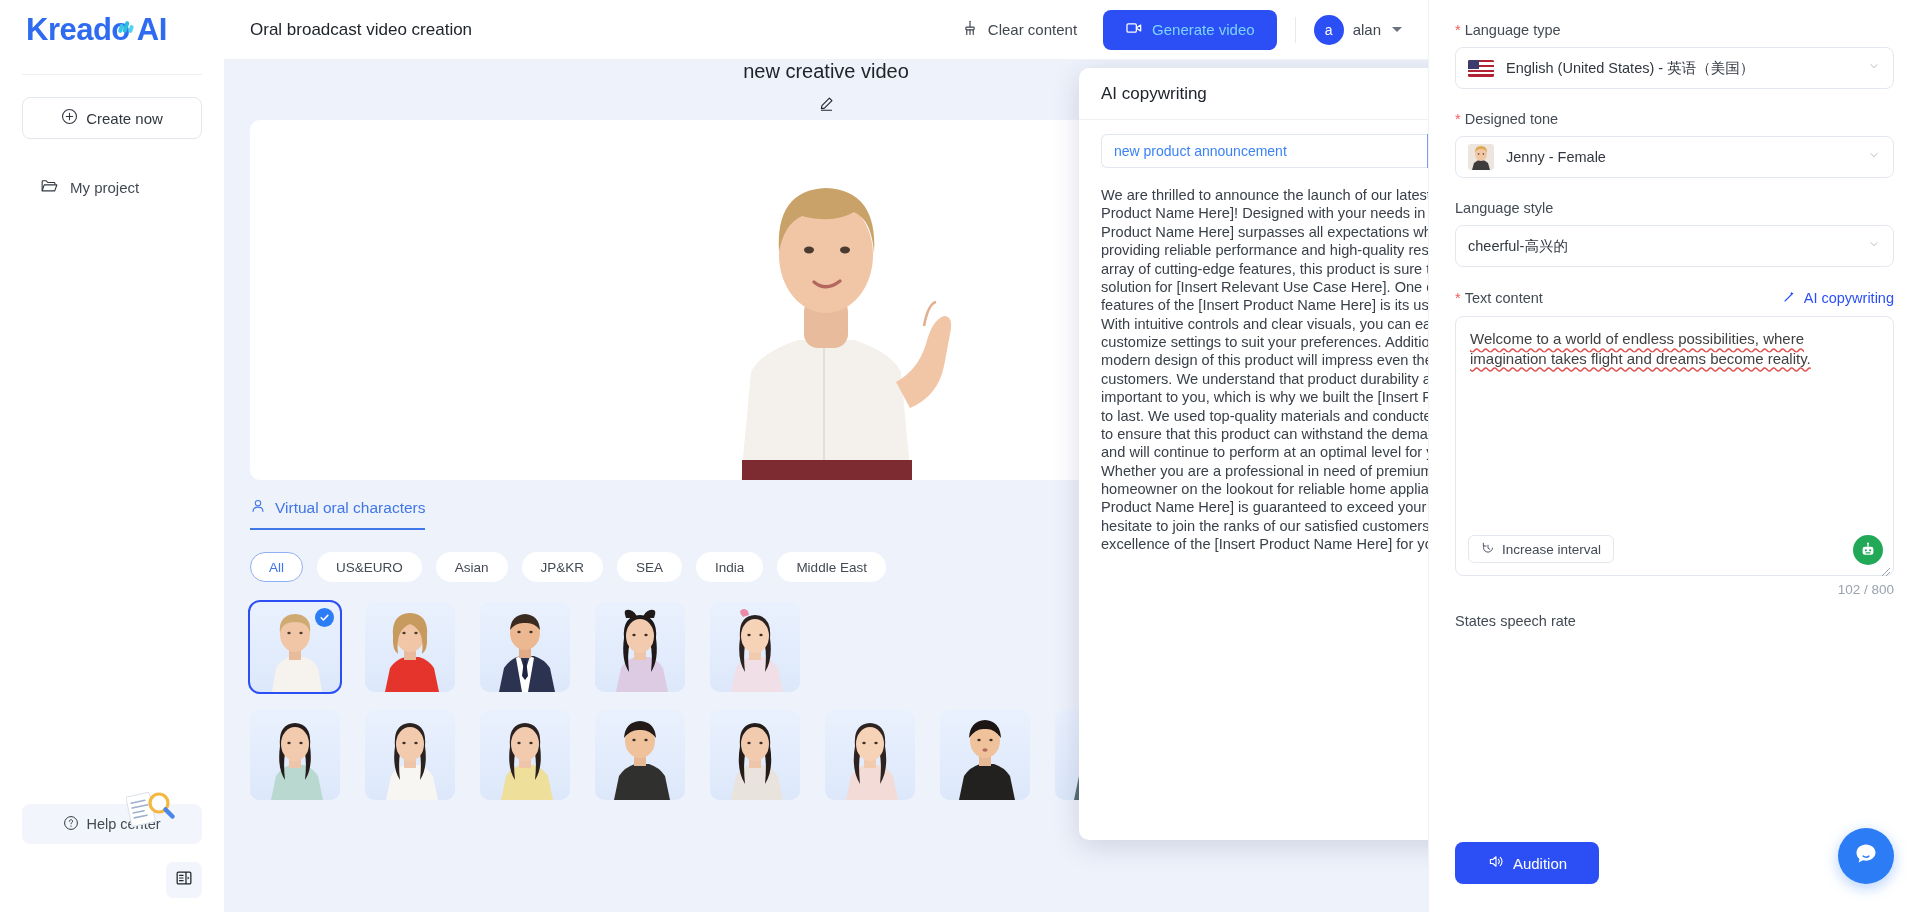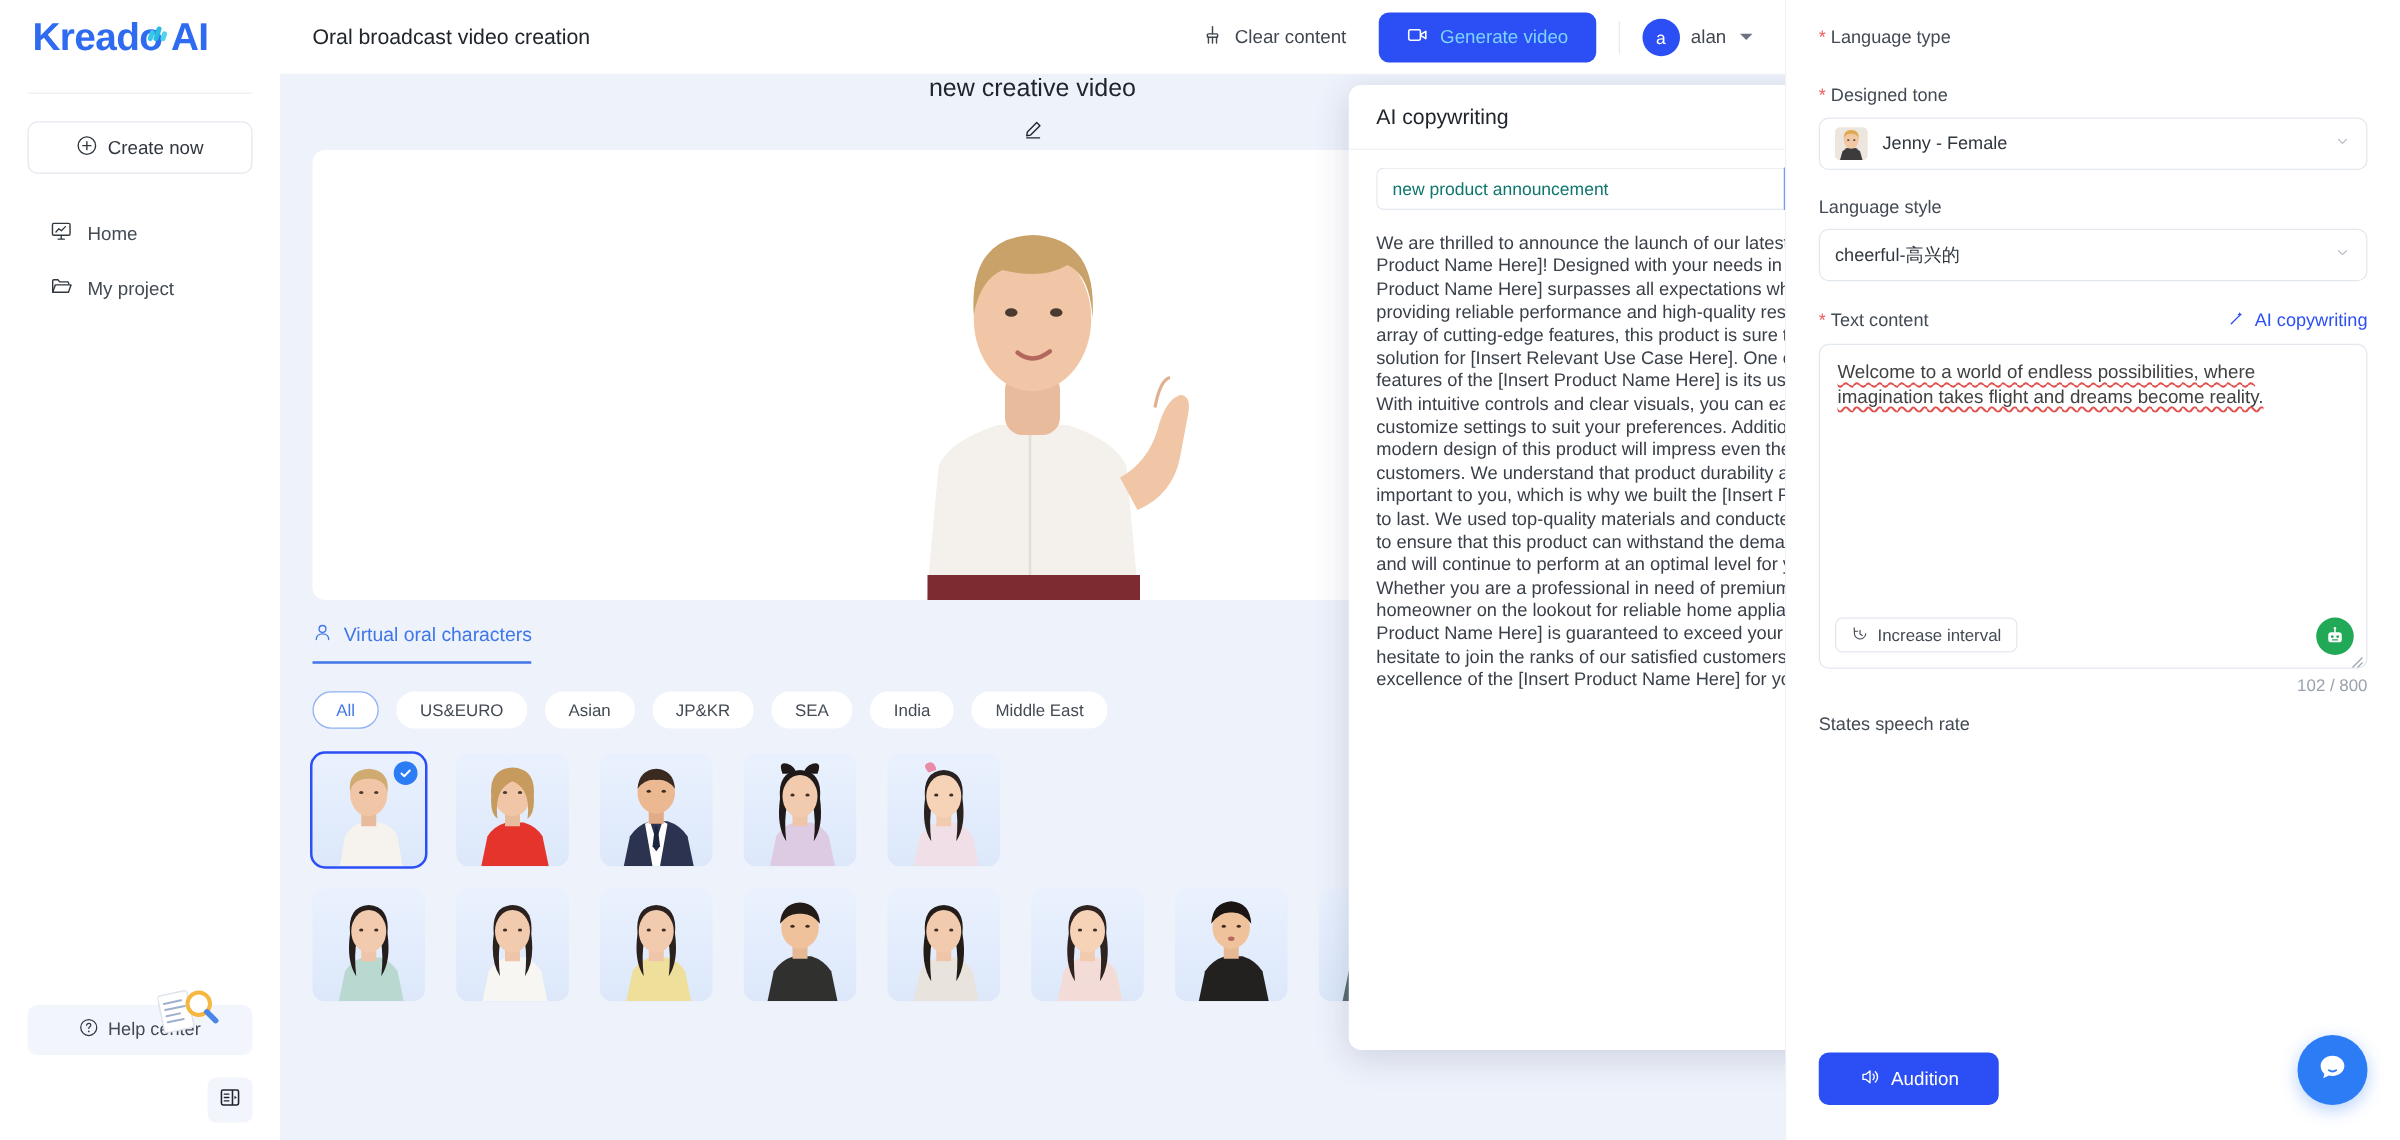--- a/index.html
+++ b/index.html
@@ -127,21 +127,21 @@
     z-index: 40; display:flex; flex-direction:column; overflow:hidden;
   }
   .modal-head {
     height: 52px; display:flex; align-items:center; padding: 0 22px;
     border-bottom:1px solid #f0f2f6; flex: 0 0 52px;
   }
   .modal-title { font-size:17px; color:#20252c; }
   .modal-search { display:flex; padding: 14px 22px 10px 22px; gap:0; }
   .modal-search input {
     flex:1 1 auto; height:34px; border:1px solid #e3e7ee; border-right:none;
-    border-radius:6px 0 0 6px; padding: 0 12px; font-size:14px; color:#0f766e;
+    border-radius:6px 0 0 6px; padding: 0 12px; font-size:14px; color:#3b82f6;
     font-family: inherit; outline:none; background:#fff;
   }
   .modal-search input::placeholder { color:#8b939f; }
   .gen-btn {
     width:138px; height:34px; background:#7b9af0; color:#fff; border:none;
     border-radius:0 6px 6px 0; font-size:14.5px; display:flex; align-items:center;
     justify-content:center; gap:8px; cursor:pointer; font-family:inherit;
   }
   .modal-body {
     flex:1 1 auto; overflow:hidden; padding: 8px 22px 0 22px; position:relative;
@@ -227,30 +227,20 @@
       <span>
         <svg width="17" height="17" viewBox="0 0 20 20" fill="none">
             <circle cx="10" cy="10" r="8.2" stroke="#31373f" stroke-width="1.3"></circle>
             <path d="M10 6.2v7.6M6.2 10h7.6" stroke="#31373f" stroke-width="1.3" stroke-linecap="round"></path>
           </svg>
       </span>
       <span>Create now</span>
     </div>
 
     <nav class="nav">
-      <div class="nav-item">
-        <span>
-          <svg width="18" height="18" viewBox="0 0 20 20" fill="none">
-              <rect x="2.2" y="3" width="15.6" height="10.6" rx="1.2" stroke="#31373f" stroke-width="1.25"></rect>
-              <path d="M5.3 10.6l2.6-2.9 2.2 1.8 3.6-3.6" stroke="#31373f" stroke-width="1.2" stroke-linecap="round" stroke-linejoin="round"></path>
-              <path d="M10 13.6v3M7.3 17h5.4" stroke="#31373f" stroke-width="1.2" stroke-linecap="round"></path>
-            </svg>
-        </span>
-        <span>Home</span>
-      </div>
       <div class="nav-item">
         <span>
           <svg width="18" height="18" viewBox="0 0 20 20" fill="none">
               <path d="M2.4 15.4V5.2a1 1 0 011-1h3.6l1.6 1.9h7a1 1 0 011 1v1.2" stroke="#31373f" stroke-width="1.25" stroke-linejoin="round"></path>
               <path d="M2.4 15.4l2.3-6.6h14l-2.3 6.6H2.4z" stroke="#31373f" stroke-width="1.25" stroke-linejoin="round"></path>
             </svg>
         </span>
         <span>My project</span>
       </div>
     </nav>
@@ -582,20 +572,32 @@
 
       </div>
     </div>
   </section>
 
   <aside class="right-panel">
     <div class="field-label">
       <span class="req">*</span>
       <span>Language type</span>
     </div>
+    <div class="select">
+      <span class="flag">
+        <span class="stripes"></span>
+          <span class="canton"></span>
+      </span>
+      <span class="val">English (United States) - 英语（美国）</span>
+      <span class="chev">
+        <svg width="14" height="14" viewBox="0 0 20 20" fill="none">
+            <path d="M5.5 8l4.5 4.4L14.5 8" stroke="#b4bcc8" stroke-width="1.4" stroke-linecap="round" stroke-linejoin="round"></path>
+          </svg>
+      </span>
+    </div>
 
     <div class="gap"></div>
 
     <div class="field-label">
       <span class="req">*</span>
       <span>Designed tone</span>
     </div>
     <div class="select">
       <span class="tone-av">
         <svg width="26" height="26" viewBox="0 0 26 26">

